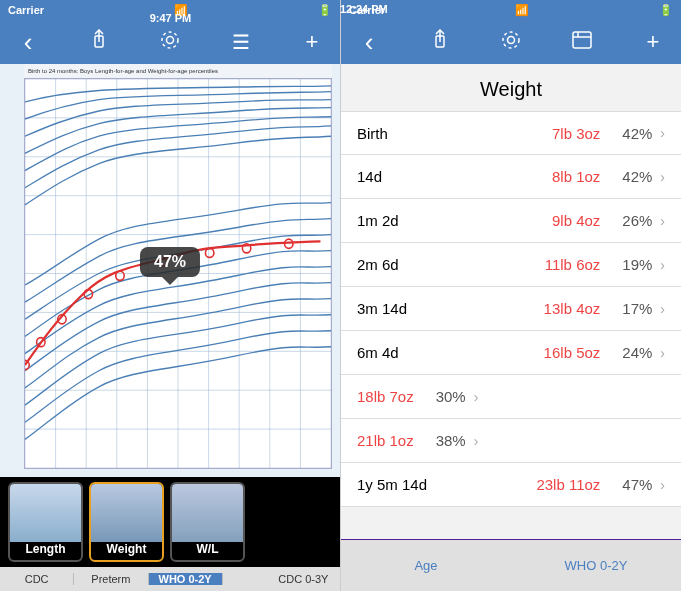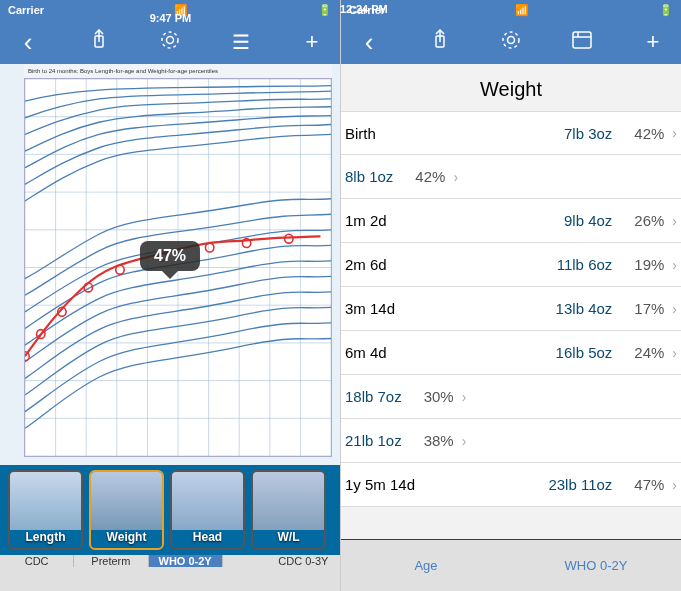--- a/index.html
+++ b/index.html
@@ -63,21 +63,21 @@
       position: absolute;
       bottom: -8px;
       left: 50%;
       transform: translateX(-50%);
       border-left: 8px solid transparent;
       border-right: 8px solid transparent;
       border-top: 8px solid rgba(40,40,40,0.85);
     }
     .chart-tabs {
       height: 90px;
-      background: #0369a1;
+      background: #000000;
       display: flex;
       align-items: center;
       justify-content: flex-start;
       padding: 4px 8px;
       gap: 6px;
     }
     .chart-tab {
       width: 75px;
       height: 80px;
       border-radius: 6px;
@@ -103,24 +103,24 @@
     }
     .chart-tab-label {
       position: relative;
       z-index: 2;
       color: white;
       font-size: 12px;
       font-weight: 600;
       text-shadow: 0 1px 2px rgba(0,0,0,0.8);
     }
     .bottom-bar {
-      height: 36px;
+      height: 24px;
       background: #e0e0e0;
       display: flex;
-      align-items: flex-start;
+      align-items: center;
     }
     .bottom-tab {
       flex: 1;
       display: flex;
       align-items: center;
       justify-content: center;
       font-size: 11px;
       font-weight: 500;
       color: #333;
       border-right: 1px solid #bbb;
@@ -192,31 +192,31 @@
       flex: 1;
       background: #f2f2f2;
       overflow-y: auto;
     }
     .weight-row {
       height: 44px;
       background: white;
       border-bottom: 1px solid #ddd;
       display: flex;
       align-items: center;
-      padding: 0 4px;
+      padding: 0 16px;
     }
     .weight-row:first-child { border-top: 1px solid #ddd; }
     .row-age {
       flex: 1;
       font-size: 15px;
       color: #000;
     }
     .row-value {
       font-size: 15px;
-      color: #0c4a6e;
+      color: #ef4444;
       margin-right: 16px;
     }
     .row-percent {
       font-size: 15px;
       color: #555;
       margin-right: 8px;
       min-width: 36px;
       text-align: right;
     }
     .row-chevron {
@@ -354,24 +354,20 @@
     <div class="chart-tab inactive">
       <div class="chart-tab-bg"></div>
       <span class="chart-tab-label">Length</span>
     </div>
 
     <div class="chart-tab active">
       <div class="chart-tab-bg" style="background: linear-gradient(to bottom, #b8c8e0, #7898b8);"></div>
       <span class="chart-tab-label">Weight</span>
     </div>
 
-    <div class="chart-tab inactive">
-      <div class="chart-tab-bg" style="background: linear-gradient(to bottom, #c0d0e8, #88a8c8);"></div>
-      <span class="chart-tab-label">Head</span>
-    </div>
 
     <div class="chart-tab inactive">
       <div class="chart-tab-bg" style="background: linear-gradient(to bottom, #bcc8e0, #84a0bc);"></div>
       <span class="chart-tab-label">W/L</span>
     </div>
   </div>
 
   <div class="bottom-bar">
     <div class="bottom-tab">
       <span>CDC</span>
@@ -425,20 +421,21 @@
   <div class="right-page-title">Weight</div>
 
   <div class="weight-list">
   <div class="weight-row">
         <span class="row-age">Birth</span>
         <span class="row-value">7lb 3oz</span>
         <span class="row-percent">42%</span>
         <span class="row-chevron">›</span>
       </div>
       <div class="weight-row">
+        <span class="row-age">14d</span>
         <span class="row-value">8lb 1oz</span>
         <span class="row-percent">42%</span>
         <span class="row-chevron">›</span>
       </div>
       <div class="weight-row">
         <span class="row-age">1m 2d</span>
         <span class="row-value">9lb 4oz</span>
         <span class="row-percent">26%</span>
         <span class="row-chevron">›</span>
       </div>

